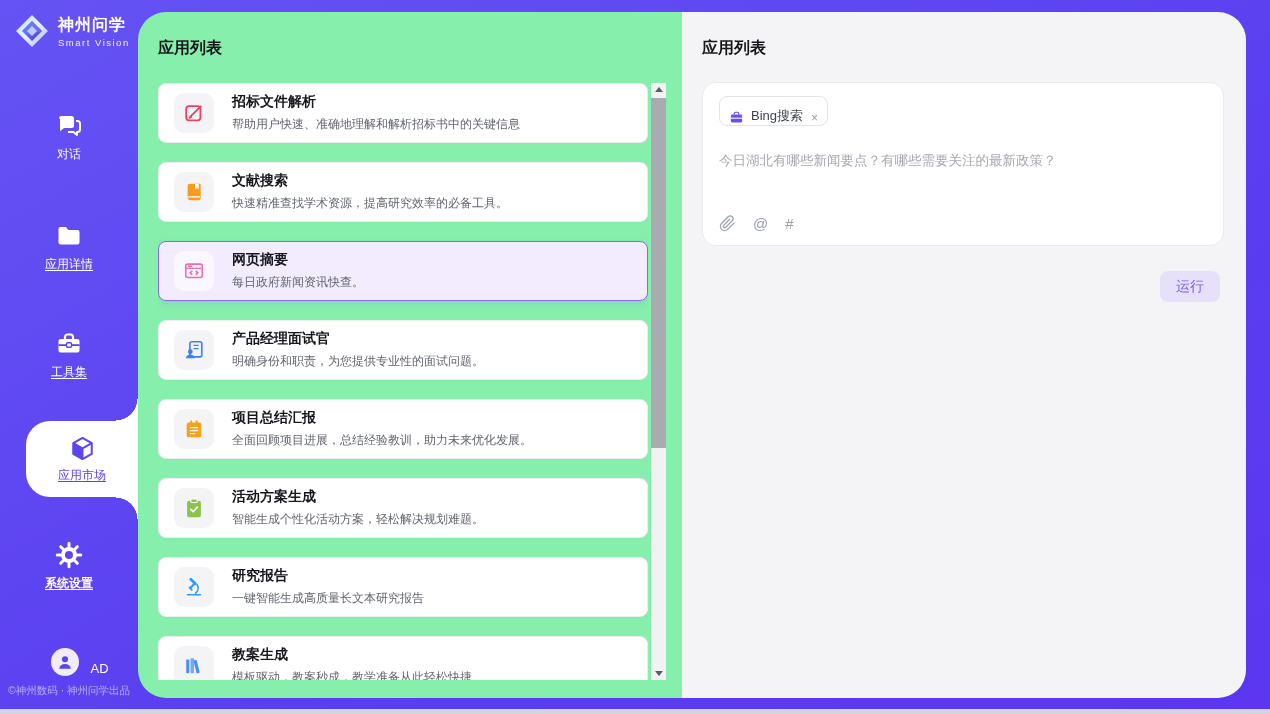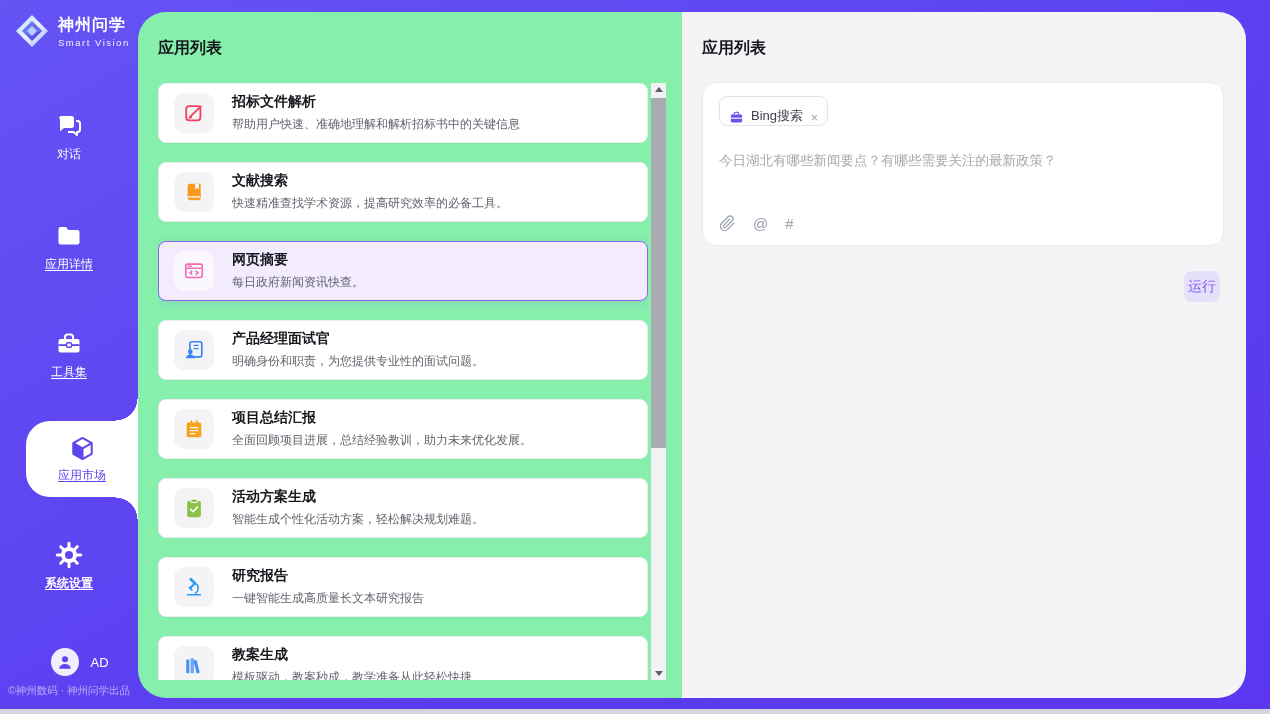--- a/index.html
+++ b/index.html
@@ -22,21 +22,21 @@
   .nav-item .nav-label{font-size:12px;color:#fff;}
   .nav-item .nav-label.u{text-decoration:underline;text-underline-offset:2px;}
   .nav-chat{top:112px;} .nav-folder{top:222px;} .nav-tools{top:330px;} .nav-settings{top:541px;font-weight:bold;}
   .nav-active-tab{position:absolute;top:421px;left:26px;right:0;height:76px;background:#fff;
     border-radius:24px 0 0 24px;display:flex;flex-direction:column;align-items:center;justify-content:center;gap:5px;cursor:pointer;}
   .nav-active-tab::before{content:"";position:absolute;top:-22px;right:0;width:22px;height:22px;
     background:radial-gradient(circle 22px at 0 0,rgba(0,0,0,0) 21px,#fff 21.5px);}
   .nav-active-tab::after{content:"";position:absolute;bottom:-22px;right:0;width:22px;height:22px;
     background:radial-gradient(circle 22px at 0 100%,rgba(0,0,0,0) 21px,#fff 21.5px);}
   .nav-active-tab .nav-label{color:#5b46f0;font-size:12px;text-decoration:underline;text-underline-offset:2px;}
-  .user-row{position:absolute;top:648px;left:0;width:160px;display:flex;align-items:center;justify-content:center;gap:11px;cursor:pointer;}
+  .user-row{position:absolute;top:648px;left:0;width:160px;display:flex;align-items:flex-end;justify-content:center;gap:11px;cursor:pointer;}
   .avatar{width:28px;height:28px;border-radius:50%;background:#f1edfd;display:flex;align-items:center;justify-content:center;}
   .user-name{font-size:13px;color:#fff;}
   .copyright{position:absolute;top:684px;left:8px;font-size:10.5px;color:rgba(255,255,255,.55);white-space:nowrap;}
 
   
   .content{position:absolute;left:138px;top:12px;width:1108px;height:686px;border-radius:28px;overflow:hidden;display:flex;}
 
   
   .panel-list{width:544px;background:#86efac;position:relative;flex:none;}
   .panel-title{position:absolute;top:26px;left:20px;font-size:16px;font-weight:bold;color:#15171c;}
@@ -61,21 +61,21 @@
   
   .panel-detail{flex:1;background:#f4f4f6;position:relative;}
   .composer{position:absolute;top:70px;left:20px;right:22px;height:164px;background:#fff;border:1px solid #e9e9ee;border-radius:14px;}
   .chip{position:absolute;top:13px;left:16px;height:30px;display:inline-flex;align-items:flex-end;gap:7px;
     border:1px solid #e3e3e9;border-radius:8px;padding:0 9px;background:#fff;cursor:pointer;}
   .chip-label{font-size:13px;color:#3f4250;}
   .chip-close{font-size:12px;color:#9b9ba6;margin-left:1px;cursor:pointer;}
   .prompt-text{position:absolute;top:69px;left:16px;right:16px;font-size:13.5px;color:#a7a7b0;cursor:text;}
   .composer-toolbar{position:absolute;bottom:13px;left:16px;display:flex;align-items:center;gap:17px;color:#9aa0ab;}
   .tool-glyph{font-size:15px;color:#9aa0ab;cursor:pointer;line-height:1;}
-  .run-btn{position:absolute;top:259px;right:26px;width:36px;height:31px;background:#e7e0fb;color:#7a5cf6;
+  .run-btn{position:absolute;top:259px;right:26px;width:60px;height:31px;background:#e7e0fb;color:#7a5cf6;
     font-size:14px;border:none;border-radius:8px;display:flex;align-items:center;justify-content:center;cursor:pointer;}
 
   svg{display:block;}
 </style>
 </head>
 <body>
 
 <div class="sidebar">
 
   <div class="logo">

